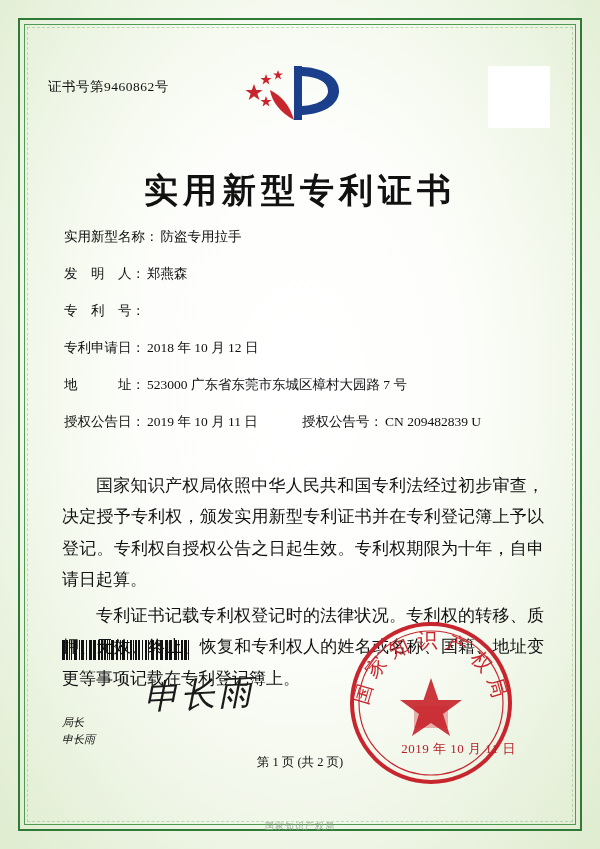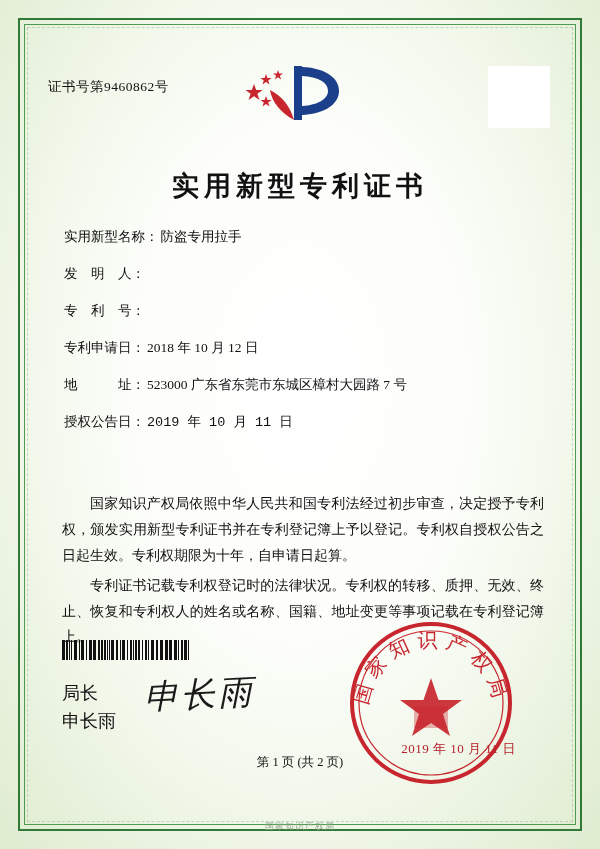--- a/index.html
+++ b/index.html
@@ -98,21 +98,21 @@
     width: 128px;
     height: 62px;
   }
 
   .title {
     position: absolute;
     top: 128px;
     left: 0;
     right: 0;
     text-align: center;
-    font-size: 27px;
+    font-size: 34px;
     font-weight: bold;
     letter-spacing: 5px;
     color: #111;
     font-family: "Liberation Serif", "DejaVu Serif", serif;
   }
 
   .fields {
     position: absolute;
     top: 188px;
     left: 24px;
@@ -131,38 +131,36 @@
   }
   .field-value {
     margin-left: 2px;
     flex: 1 1 auto;
   }
   .field-row.split .left {
     flex: 0 0 auto;
     display: flex;
     align-items: flex-start;
     width: 238px;
-    font-family: Liberation Mono, monospace;
   }
   .field-row.split .right {
     flex: 1 1 auto;
     display: flex;
     align-items: baseline;
   }
 
   .paragraphs {
     position: absolute;
     top: 430px;
     left: 22px;
     right: 16px;
-    font-size: 14px;
+    font-size: 17px;
     line-height: 1.85;
     color: #111;
     text-align: justify;
-    margin-top: 21px;
   }
   .paragraphs p {
     margin: 0 0 4px 0;
     text-indent: 2em;
   }
 
   
   .barcode {
     position: absolute;
     left: 22px;
@@ -174,24 +172,25 @@
   }
   .barcode i {
     display: block;
     background: #111;
     height: 100%;
   }
 
   .signature-block {
     position: absolute;
     left: 22px;
-    top: 640px;
-    font-size: 18px;
+    top: 674px;
+    font-size: 11px;
     color: #111;
     line-height: 1.55;
+    font-style: italic;
   }
   .sig-script {
     position: absolute;
     left: 104px;
     top: 632px;
     font-size: 34px;
     font-family: "Liberation Serif", "DejaVu Serif", serif;
     color: #1a1a1a;
     font-style: italic;
     letter-spacing: 3px;
@@ -272,36 +271,41 @@
 
     <div class="title">实用新型专利证书</div>
 
     <div class="fields">
       <div class="field-row">
         <span class="field-label">实用新型名称：</span>
         <span class="field-value">防盗专用拉手</span>
       </div>
       <div class="field-row">
         <span class="field-label">发　明　人：</span>
+        <span class="field-value">郑燕森</span>
       </div>
       <div class="field-row">
         <span class="field-label">专　利　号：</span>
       </div>
       <div class="field-row">
         <span class="field-label">专利申请日：</span>
         <span class="field-value">2018 年 10 月 12 日</span>
       </div>
       <div class="field-row">
         <span class="field-label">地　　　址：</span>
         <span class="field-value">523000  广东省东莞市东城区樟村大园路 7 号</span>
       </div>
       <div class="field-row split">
         <span class="left">
           <span class="field-label">授权公告日：</span>
           <span class="field-value">2019 年 10 月 11 日</span>
+        </span>
+        <span class="right">
+          <span class="field-label">授权公告号：</span>
+          <span class="field-value">CN 209482839 U</span>
         </span>
       </div>
     </div>
 
     <div class="paragraphs">
       <p>国家知识产权局依照中华人民共和国专利法经过初步审查，决定授予专利权，颁发实用新型专利证书并在专利登记簿上予以登记。专利权自授权公告之日起生效。专利权期限为十年，自申请日起算。</p>
       <p>专利证书记载专利权登记时的法律状况。专利权的转移、质押、无效、终止、恢复和专利权人的姓名或名称、国籍、地址变更等事项记载在专利登记簿上。</p>
     </div>
 
     <div class="barcode" id="barcode">

